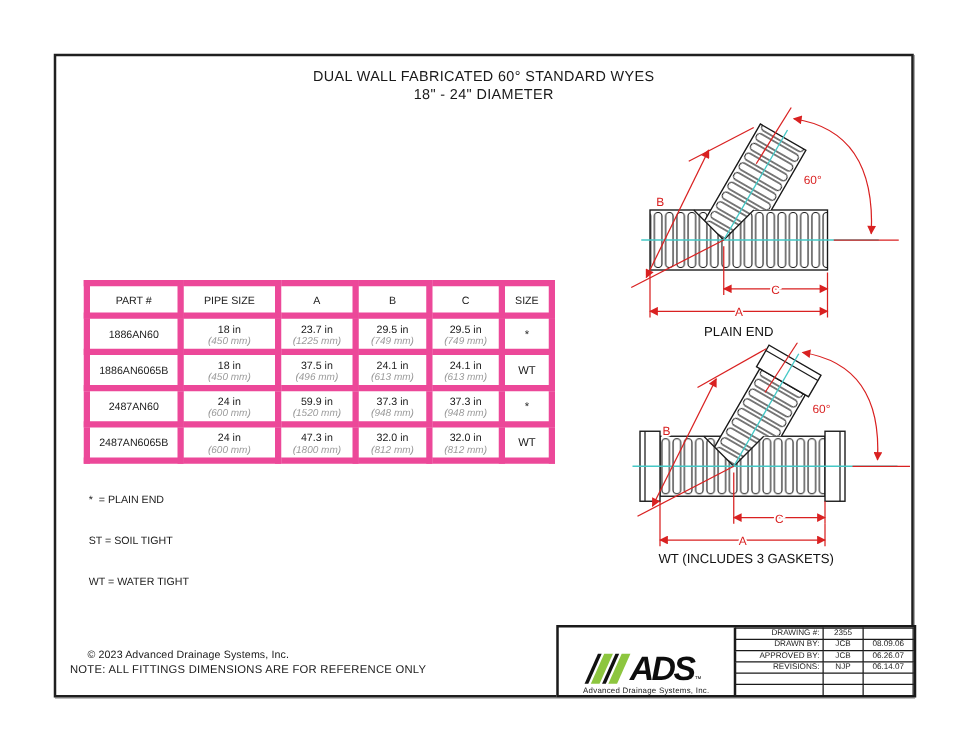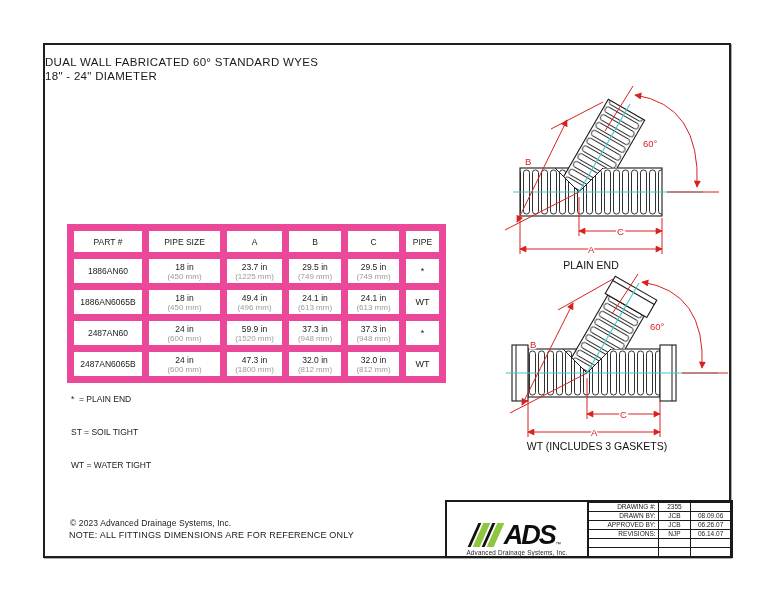--- a/index.html
+++ b/index.html
@@ -6,36 +6,36 @@
   body{
     width:776px;height:600px;position:relative;background:#fff;
     font-family:"Liberation Sans",sans-serif;color:#1a1a1a;overflow:hidden;
   }
   .sheet{
     position:absolute;left:43px;top:43px;width:688px;height:515px;
     border:2px solid #1f1f1f;box-sizing:border-box;background:#fff;
     box-shadow:1px 1px 0 #aaa;
   }
   
-  .title{position:absolute;left:0;top:10px;width:100%;line-height:14px;}
+  .title{position:absolute;left:0;top:10px;width:100%;text-align:center;line-height:14px;}
   .title div{font-size:11.5px;letter-spacing:.3px;}
   
   .dims{position:absolute;left:22px;top:179px;border-collapse:collapse;table-layout:fixed;}
-  .dims th,.dims td{border:7px solid #ec4899;text-align:center;vertical-align:middle;padding:0;}
+  .dims th,.dims td{border:5px solid #ec4899;text-align:center;vertical-align:middle;padding:0;}
   .dims{border:2px solid #1a1a1a;}
   .dims th{font-weight:normal;font-size:8.5px;height:21px;}
   .dims td{height:24px;font-size:8.5px;}
   .dims tr.thick td{border-top:2px solid #1a1a1a;}
   .dims .in{display:block;line-height:10px;font-size:8.5px;color:#1a1a1a;}
-  .dims .mm{display:block;line-height:9px;font-size:8px;color:#9b9b9b;}
+  .dims .mm{display:block;line-height:9px;font-size:8px;color:#9b9b9b;font-style:italic;}
   .dims .joint{font-size:9px;}
   
   .legend{position:absolute;left:26px;top:327px;font-size:8.5px;line-height:11px;white-space:pre;}
   
-  .note{position:absolute;left:24px;top:485px;font-size:9px;letter-spacing:.2px;}
+  .note{position:absolute;left:11px;top:485px;font-size:9px;letter-spacing:.2px;}
   .copyright{position:absolute;left:25px;top:473px;font-size:8.5px;letter-spacing:.1px;}
   
   .tblock{
     position:absolute;left:400px;top:455px;width:288px;height:58px;
     border:2px solid #1a1a1a;box-sizing:border-box;display:flex;background:#fff;
   }
   .logo-cell{flex:0 0 140px;border-right:1px solid #1a1a1a;display:flex;flex-direction:column;
     align-items:center;justify-content:center;}
   .logo-row{display:flex;align-items:flex-end;height:28px;margin-top:16px;}
   .slash{display:inline-block;transform:skewX(-24deg);height:24px;margin-right:2px;}
@@ -74,21 +74,21 @@
         <col style="width:58px">
         <col style="width:40px">
       </colgroup>
     <tbody>
         <tr>
       <th>PART #</th>
       <th>PIPE SIZE</th>
       <th>A</th>
       <th>B</th>
       <th>C</th>
-      <th>PIPE</th>
+      <th>SIZE</th>
     </tr>
     <tr>
       <td>1886AN60</td>
       <td>
             <span class="in">18 in</span>
             <span class="mm">(450 mm)</span>
           </td>
       <td>
             <span class="in">23.7 in</span>
             <span class="mm">(1225 mm)</span>
@@ -103,21 +103,21 @@
           </td>
       <td class="joint">*</td>
     </tr>
     <tr>
       <td>1886AN6065B</td>
       <td>
             <span class="in">18 in</span>
             <span class="mm">(450 mm)</span>
           </td>
       <td>
-            <span class="in">49.4 in</span>
+            <span class="in">37.5 in</span>
             <span class="mm">(496 mm)</span>
           </td>
       <td>
             <span class="in">24.1 in</span>
             <span class="mm">(613 mm)</span>
           </td>
       <td>
             <span class="in">24.1 in</span>
             <span class="mm">(613 mm)</span>
           </td>

